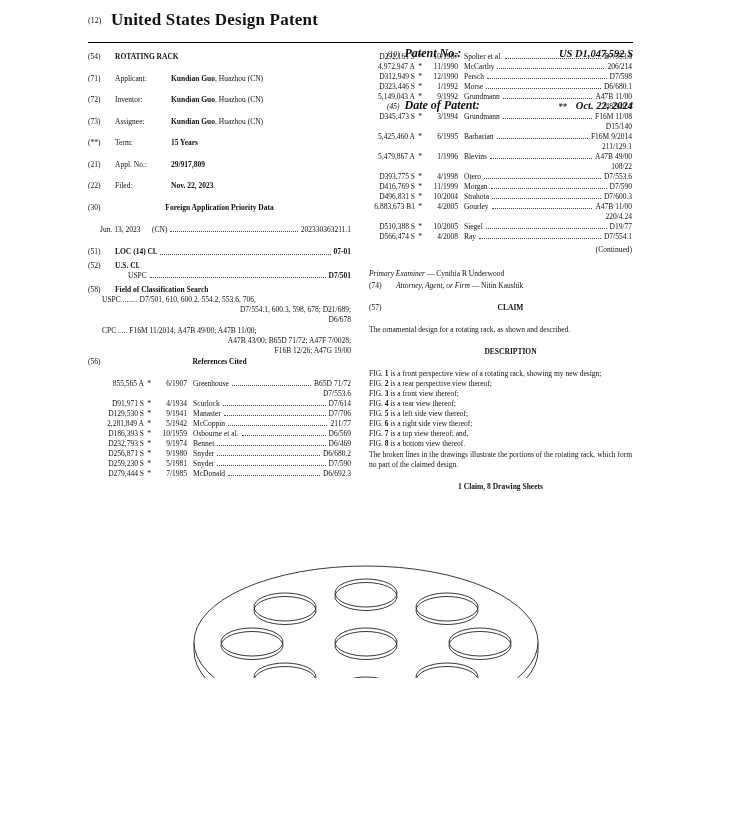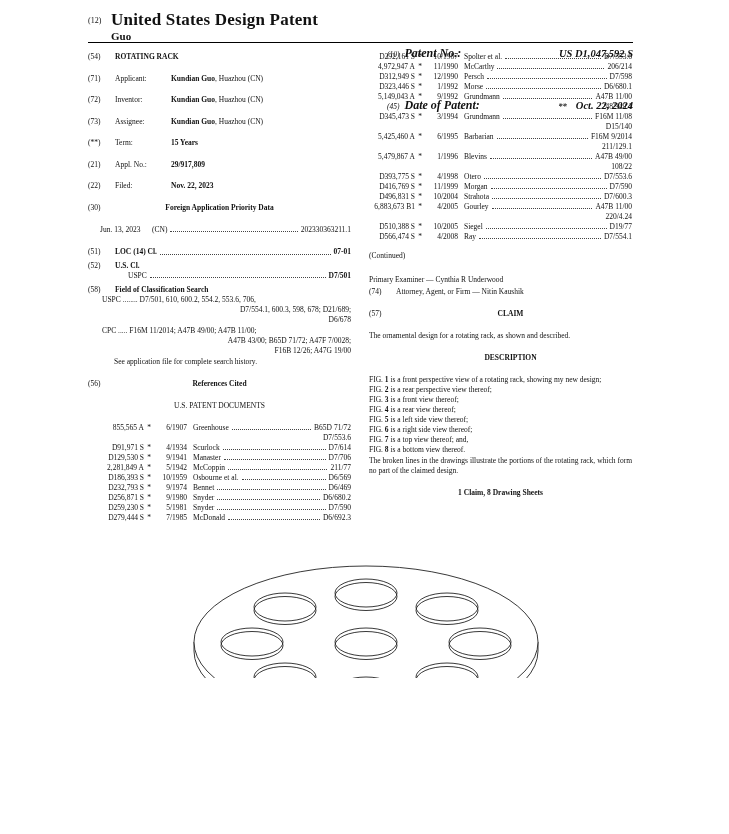--- a/index.html
+++ b/index.html
@@ -3,21 +3,21 @@
 <meta charset="utf-8">
 <style>
   * { margin:0; padding:0; box-sizing:border-box; }
   html,body { background:#fff; }
   .page {
     position:relative; width:729px; height:678px; background:#fff;
     font-family:"Liberation Serif", serif; color:#111;
     font-size:7.5px; line-height:10px; overflow:hidden;
   }
   .b { font-weight:bold; }
-  .i { }
+  .i { font-style:italic; }
 
   
   .hdr { position:absolute; top:10px; left:88px; width:545px; display:flex; justify-content:space-between; }
   .hdr-left { width:292px; }
   .title-row { display:flex; align-items:flex-start; }
   .code12 { font-size:8px; margin-top:6px; width:23px; }
   .doc-title { font-size:17px; line-height:19px; font-weight:bold; letter-spacing:.2px; }
   .hdr-author { font-size:11px; font-weight:bold; margin-left:23px; margin-top:2px; }
   .hdr-right { width:246px; margin-top:2px;font-style:italic; }
   .hdr-line { display:flex; align-items:baseline; margin-bottom:4px; }
@@ -50,21 +50,21 @@
   .mb12 { margin-bottom:12px; }
 
   
   .ref-table { white-space:nowrap; }
   .ref-left { padding-left:10px; }
   .ref-row { display:flex; align-items:baseline; }
   .ref-num { flex:0 0 46px; text-align:right; }
   .ref-star { flex:0 0 10px; text-align:center; }
   .ref-date { flex:0 0 33px; text-align:right; margin-right:6px; }
   .ref-cont { text-align:right; }
-  .continued { text-align:left; margin:9px 0 14px 0; }
+  .continued { text-align:right; margin:3px 0 14px 0; }
 
   
   .examiner-line { margin-bottom:2px; }
   .attorney-line { display:flex; margin-bottom:4px; }
   .claim-text { text-align:justify; margin-bottom:6px; }
   .fig-para { text-align:justify; }
   .broken-note { text-align:justify; margin-top:1px; }
   .sheets { text-align:center; font-weight:bold; margin-top:12px; }
   .head-space { margin-top:12px;padding-left:20px; }
 
@@ -81,21 +81,20 @@
 <body>
 
 <div class="page">
 
   <header class="hdr">
     <div class="hdr-left">
       <div class="title-row">
         <span class="code12">(12)</span>
         <span class="doc-title">United States Design Patent</span>
       </div>
-      <div class="hdr-author">Guo</div>
     </div>
     <div class="hdr-right">
       <div class="hdr-line">
         <span class="hdr-code">(10)</span>
         <span class="hdr-label">Patent No.:</span>
         <span class="hdr-spacer"></span>
         <span class="hdr-value">US D1,047,592 S</span>
       </div>
       <div class="hdr-line">
         <span class="hdr-code">(45)</span>
@@ -188,27 +187,25 @@
       <div class="cls-block">
         <div class="cls-first">USPC ........ D7/501, 610, 600.2, 554.2, 553.6, 706,</div>
         <div class="cls-cont">D7/554.1, 600.3, 598, 678; D21/689;</div>
         <div class="cls-cont">D6/678</div>
       </div>
       <div class="cls-block">
         <div class="cls-first">CPC ..... F16M 11/2014; A47B 49/00; A47B 11/00;</div>
         <div class="cls-cont">A47B 43/00; B65D 71/72; A47F 7/0028;</div>
         <div class="cls-cont">F16B 12/26; A47G 19/00</div>
       </div>
-      <div class="search-note">See application file for complete search history.</div>
 
       <div class="sec-head">
         <span class="fcode">(56)</span>
         <span>References Cited</span>
       </div>
-      <div class="center mb12">U.S. PATENT DOCUMENTS</div>
 
       <div class="ref-table ref-left">
 
           <div class="ref-row">
             <span class="ref-num">855,565 A</span>
             <span class="ref-star">*</span>
             <span class="ref-date">6/1907</span>
             <span>Greenhouse</span>
             <span class="dots"></span>
             <span>B65D 71/72</span>

